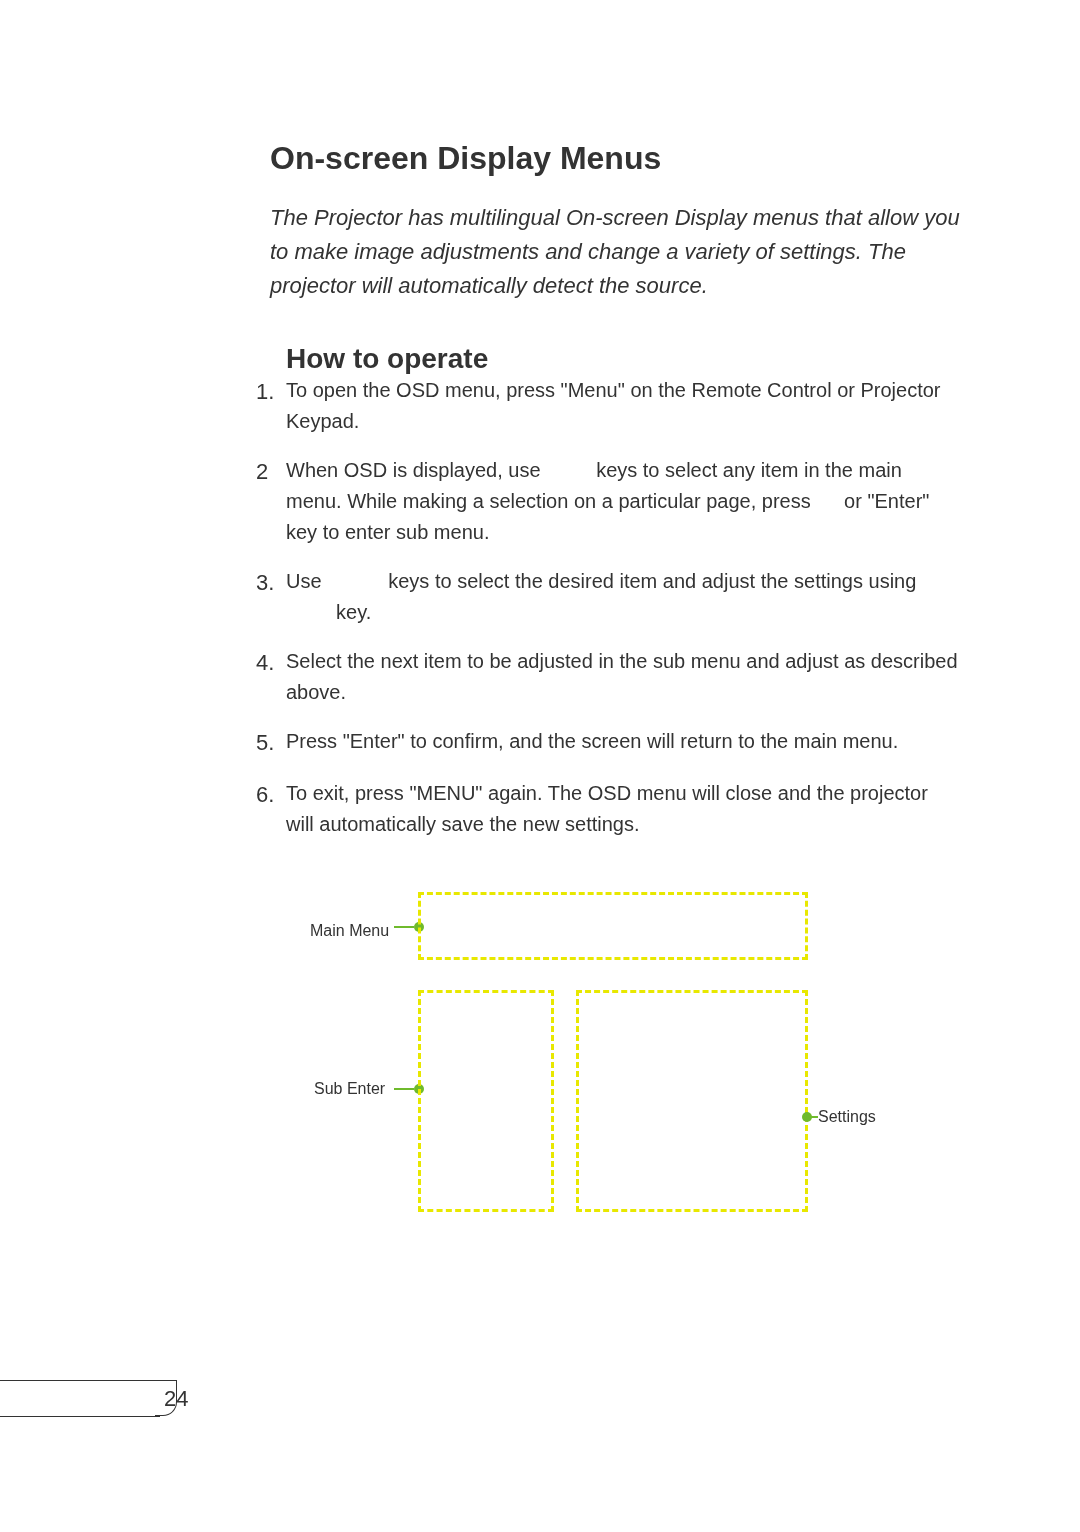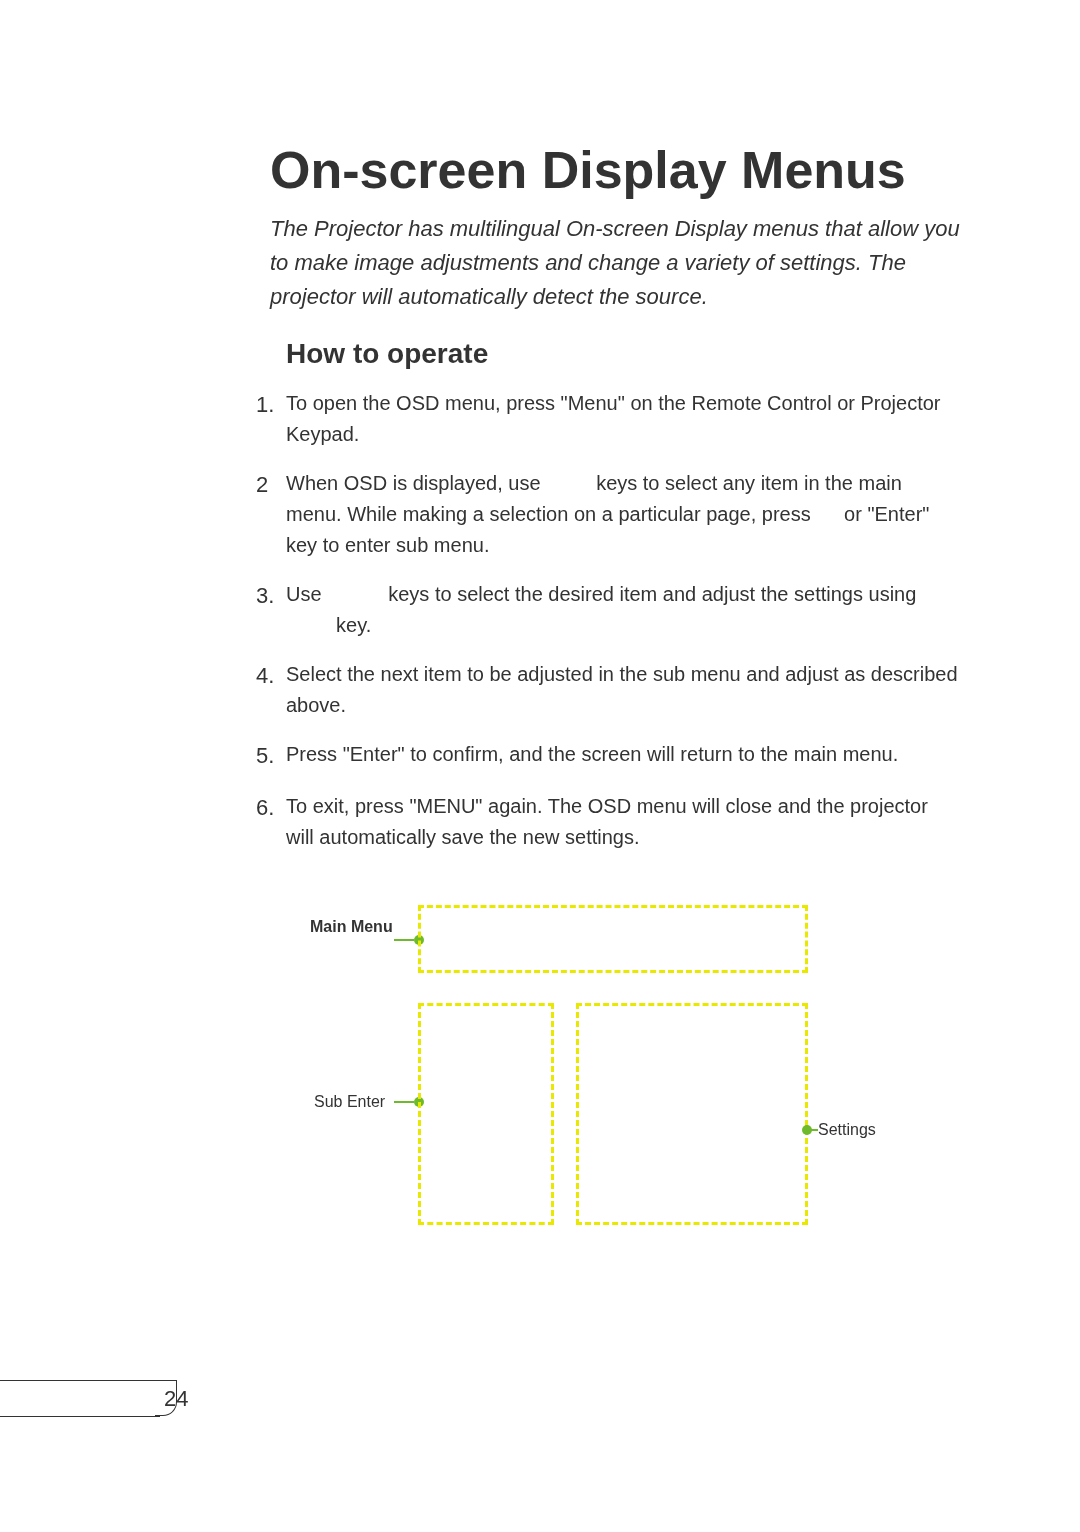--- a/index.html
+++ b/index.html
@@ -12,37 +12,36 @@
       height: 1532px;
       background: #ffffff;
       font-family: Arial, Helvetica, sans-serif;
       position: relative;
       color: #333;
     }
     .content {
       padding: 140px 120px 0 270px;
     }
     .title {
-      font-size: 52px;
+      font-size: 32px;
       font-weight: bold;
       color: #333;
-      margin-bottom: 12px;
+      margin-bottom: 24px;
     }
     .intro {
       font-style: italic;
       font-size: 22px;
       line-height: 1.55;
       color: #333;
-      margin-bottom: 24px;
+      margin-bottom: 40px;
     }
     .subtitle {
       font-size: 28px;
       font-weight: bold;
       color: #333;
-      margin-bottom: 18px;
       margin-left: 16px;
     }
     .steps {
       margin-left: -14px;
     }
     .step {
       display: flex;
       margin-bottom: 18px;
       font-size: 20px;
       line-height: 1.55;
@@ -84,23 +83,22 @@
       left: 278px;
       width: 232px;
       height: 222px;
     }
     .diagram-label {
       position: absolute;
       font-size: 16px;
       color: #333;
     }
     .label-main {
-      top: 13px;
+      top: 30px;
       left: 12px;
-      font-weight: bold;
     }
     .label-sub {
       top: 188px;
       left: 16px;
     }
     .label-settings {
       top: 216px;
       left: 520px;
       text-align: center;
     }

